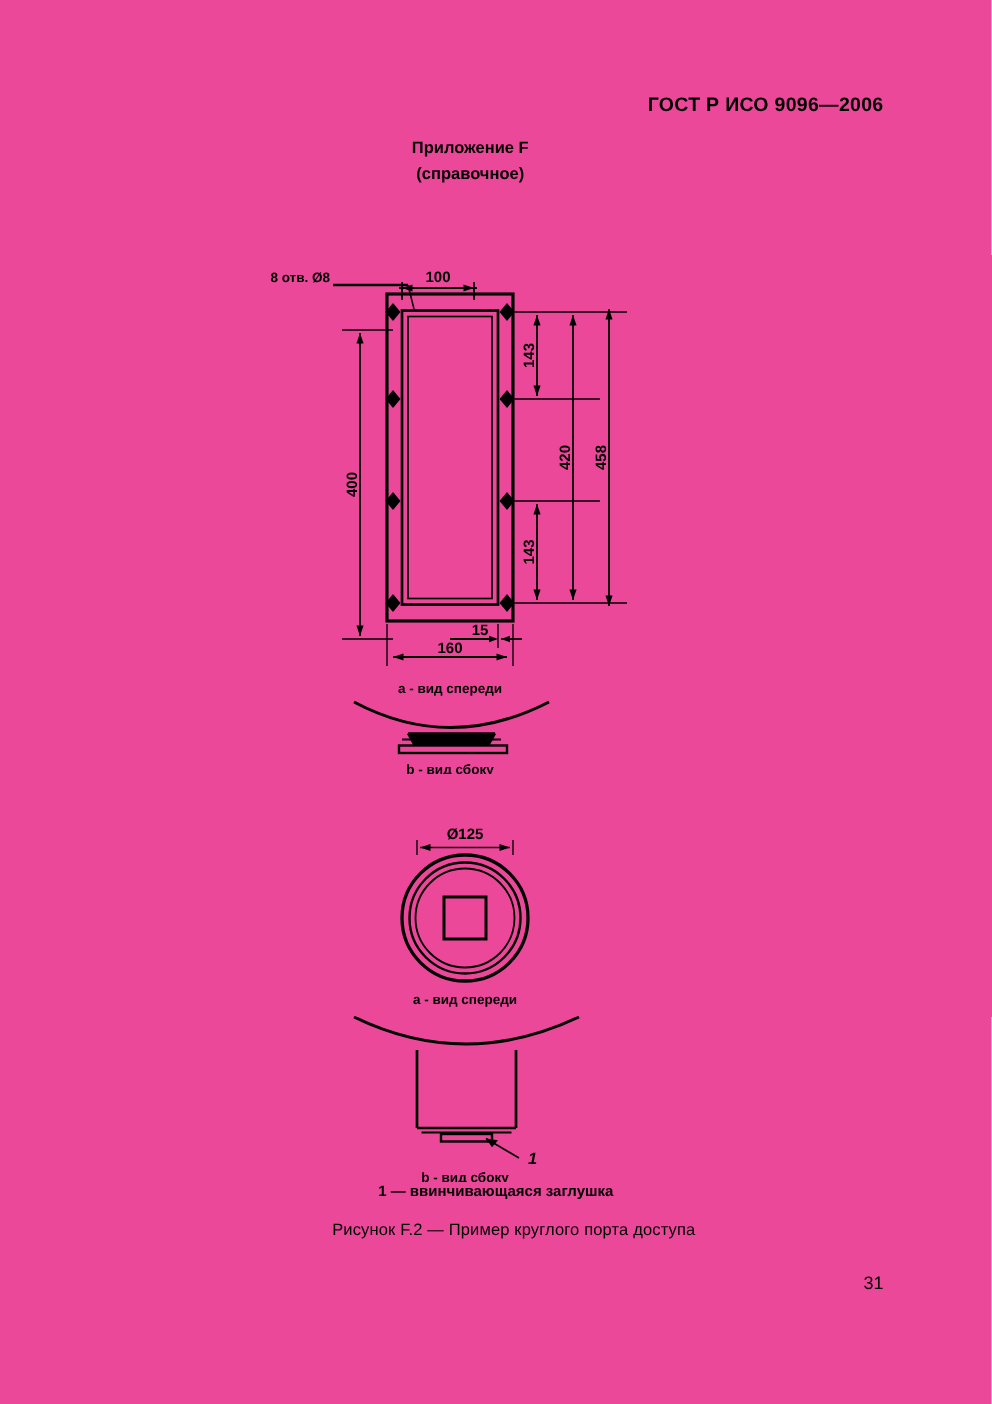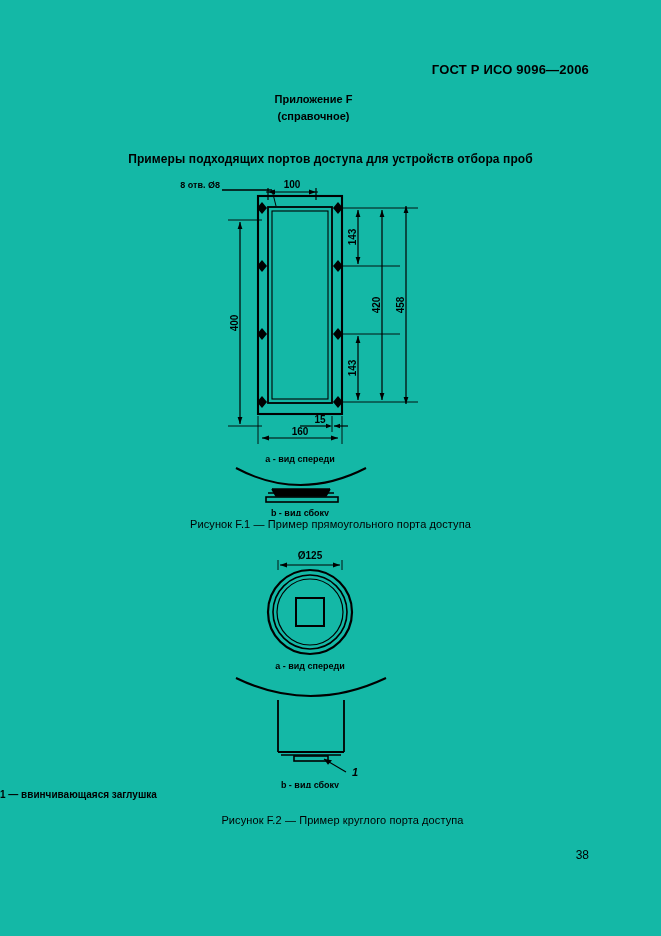--- a/index.html
+++ b/index.html
@@ -12,21 +12,21 @@
     height: 936px;
     position: relative;
     font-family: "Liberation Sans", sans-serif;
     color: #000000;
     overflow: hidden;
   }
 
   .page {
     position: absolute;
     inset: 0;
-    background: #14b8a6;
+    background: #ec4899;
   }
 
   
   .std-header {
     position: absolute;
     top: 62px;
     right: 72px;
     font-size: 13px;
     font-weight: bold;
     letter-spacing: 0.2px;
@@ -88,21 +88,21 @@
     letter-spacing: 0.1px;
   }
   .caption-f1 { top: 518px; }
   .caption-f2 { top: 814px; margin-left: 12px; }
 
   .legend-note {
     position: absolute;
     top: 789px;
     width: 661px;
     left: 0;
-    text-align: left;
+    text-align: center;
     font-size: 10px;
     font-weight: bold;
   }
 
   .page-number {
     position: absolute;
     top: 848px;
     right: 72px;
     font-size: 12px;
   }
@@ -119,21 +119,20 @@
 
 <div class="page">
 
   <div class="std-header">ГОСТ Р ИСО 9096—2006</div>
 
   <div class="annex-block">
     <div class="annex-title">Приложение F</div>
     <div class="annex-sub">(справочное)</div>
   </div>
 
-  <div class="section-title">Примеры подходящих портов доступа для устройств отбора проб</div>
 
   <div class="fig1-wrap">
     <svg width="661" height="340" viewBox="0 0 661 340">
       <g stroke="#000" fill="none" stroke-width="1.2">
 
         <line x1="268" y1="24" x2="268" y2="12"></line>
         <line x1="316" y1="24" x2="316" y2="12"></line>
         <line x1="266" y1="16" x2="318" y2="16"></line>
 
         <line x1="222" y1="14" x2="272" y2="14" stroke-width="1.6"></line>
@@ -217,21 +216,20 @@
         <path d="M272 313 L330 313" stroke-width="1.6"></path>
         <path d="M268 317 L334 317" stroke-width="1.4"></path>
         <path d="M272 313 L276 320 L326 320 L330 313" stroke-width="1.6" fill="#000"></path>
         <rect x="266" y="321" width="72" height="5" stroke-width="1.6" fill="none"></rect>
       </g>
 
       <text x="300" y="340" text-anchor="middle" font-size="9">b - вид сбоку</text>
     </svg>
   </div>
 
-  <div class="caption caption-f1">Рисунок F.1 — Пример прямоугольного порта доступа</div>
 
   <div class="fig2-wrap">
     <svg width="661" height="240" viewBox="0 0 661 240">
       <g stroke="#000" fill="none">
 
         <line x1="278" y1="22" x2="278" y2="12" stroke-width="0.9"></line>
         <line x1="342" y1="22" x2="342" y2="12" stroke-width="0.9"></line>
         <line x1="280" y1="17" x2="340" y2="17" stroke-width="1.1"></line>
 
         <circle cx="310" cy="64" r="42" stroke-width="2.2"></circle>
@@ -265,15 +263,15 @@
       <text x="352" y="228" text-anchor="start" font-size="11" font-style="italic">1</text>
 
       <text x="310" y="240" text-anchor="middle" font-size="9">b - вид сбоку</text>
     </svg>
   </div>
 
   <div class="legend-note">1 — ввинчивающаяся заглушка</div>
 
   <div class="caption caption-f2">Рисунок F.2 — Пример круглого порта доступа</div>
 
-  <div class="page-number">38</div>
+  <div class="page-number">31</div>
 
 </div>
 
 </body></html>

